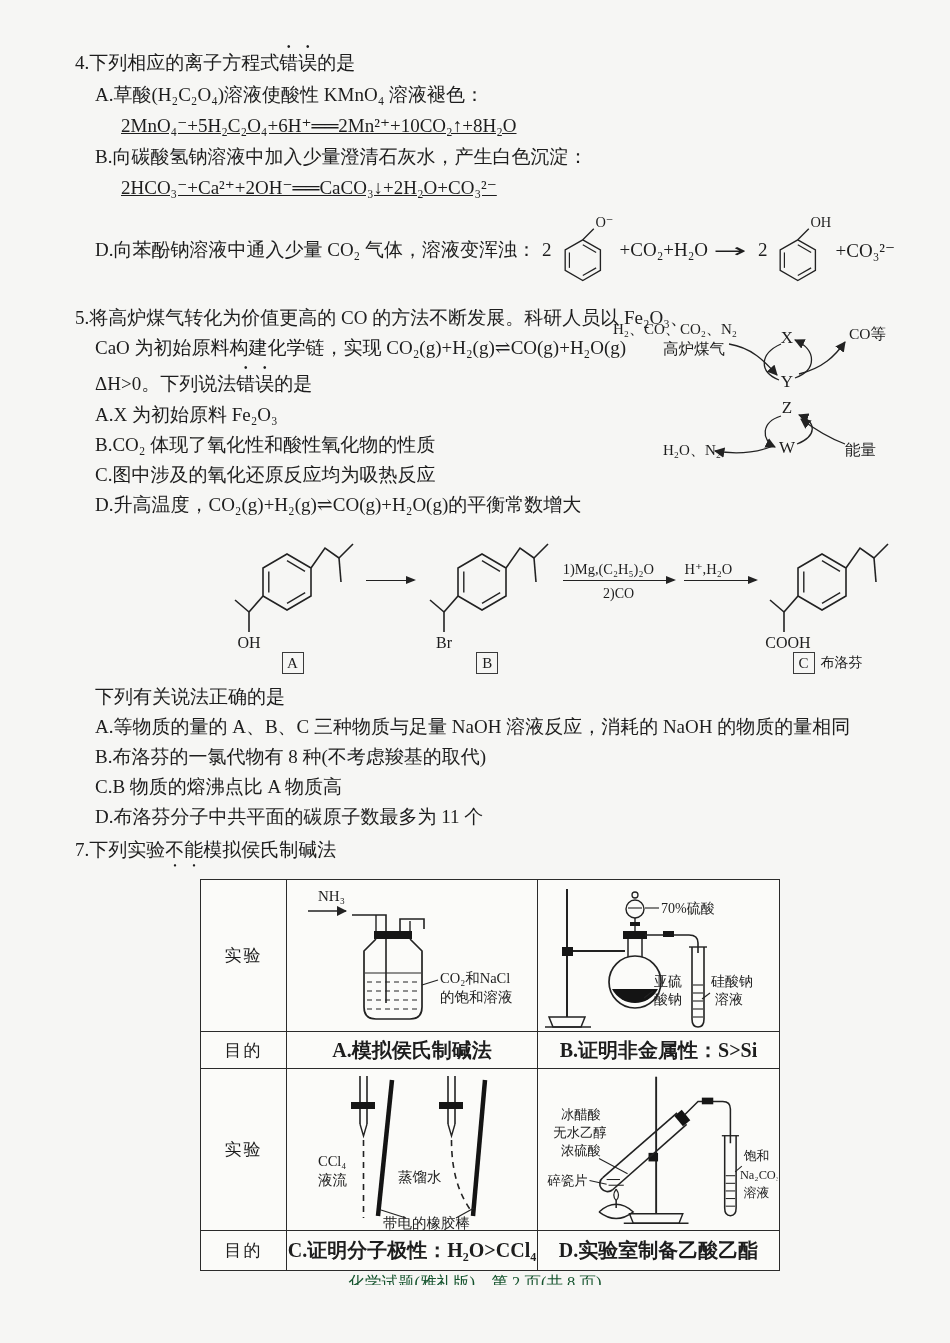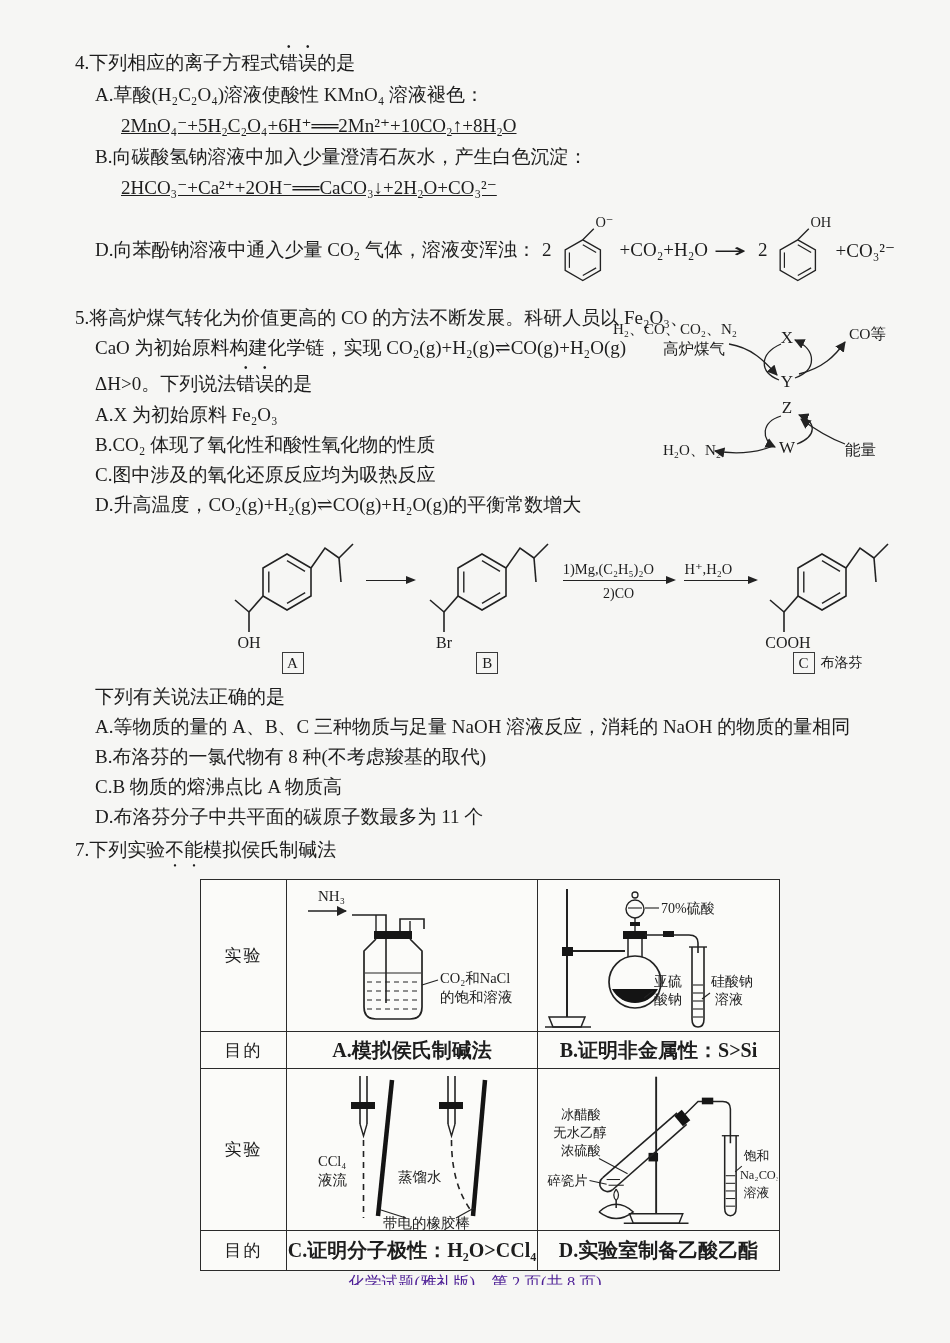--- a/index.html
+++ b/index.html
@@ -52,21 +52,21 @@
     grid-template-columns:86px 251px 241px;
     grid-template-rows:152px 37px 162px 39px;
     border:1.7px solid #2b2b2b;
     background:#fbfbf9;
   }
   .cell{border-right:1.7px solid #2b2b2b;border-bottom:1.7px solid #2b2b2b;display:flex;align-items:center;justify-content:center;overflow:hidden;}
   .cell:nth-child(3n){border-right:none;}
   .cell.last-row{border-bottom:none;}
   .rowhead{font-size:17px;letter-spacing:2px;}
   .purpose{font-size:20px;font-weight:bold;}
-  .footer-clip{position:absolute;left:0;right:0;top:1272px;height:13px;overflow:hidden;text-align:center;font-size:16.5px;color:#4c1d95;}
+  .footer-clip{position:absolute;left:0;right:0;top:1272px;height:13px;overflow:hidden;text-align:center;font-size:16.5px;color:#14532d;}
 </style>
 </head>
 <body>
 
 <div class="page">
 
   <section>
     <div class="line stem"><span>4.下列相应的离子方程式</span><span class="emph-over">错误</span><span>的是</span></div>
     <div class="line opt">A.草酸(H₂C₂O₄)溶液使酸性 KMnO₄ 溶液褪色：</div>
     <div class="line eq">2MnO₄⁻+5H₂C₂O₄+6H⁺══2Mn²⁺+10CO₂↑+8H₂O</div>

